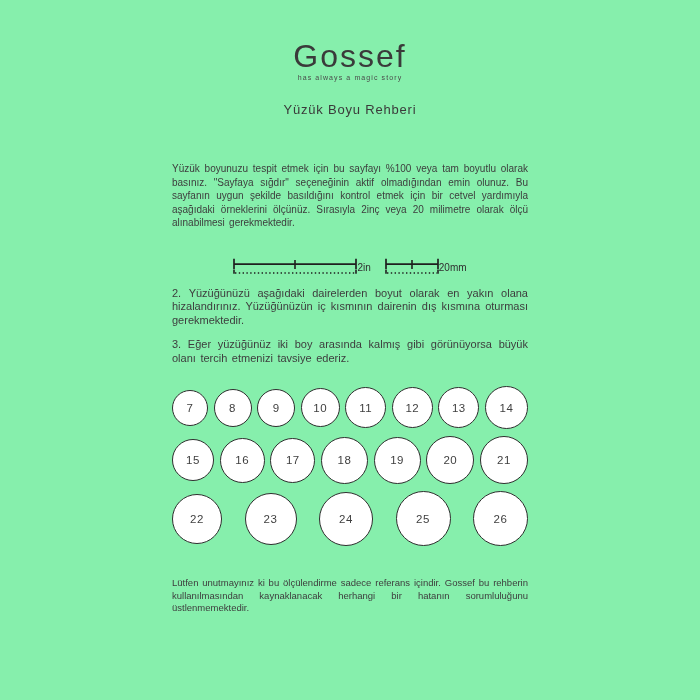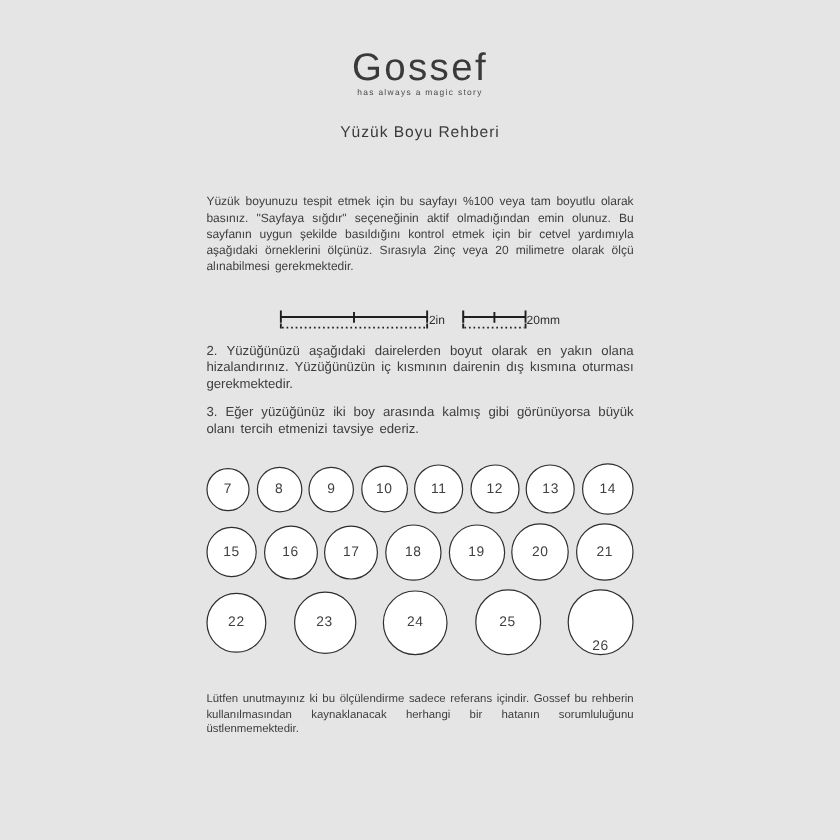--- a/index.html
+++ b/index.html
@@ -4,21 +4,21 @@
 <style>
   html, body {
     margin: 0;
     padding: 0;
     background: #ffffff;
   }
   .page {
     position: relative;
     width: 700px;
     height: 700px;
-    background: #e5e5e5;
+    background: #86efac;
     font-family: "Liberation Sans", sans-serif;
     color: #3d3d3d;
     overflow: hidden;
   }
   .content {
     width: 356px;
     margin: 0 auto;
     padding-top: 40px;
   }
   .brand {
@@ -215,21 +215,21 @@
           </div>
           <div class="ring-circle" style="width: 52px; height: 52px; align-items: center;">
             <span>23</span>
           </div>
           <div class="ring-circle" style="width: 54px; height: 54px; align-items: center;">
             <span>24</span>
           </div>
           <div class="ring-circle" style="width: 55px; height: 55px;">
             <span>25</span>
           </div>
-          <div class="ring-circle" style="width: 55px; height: 55px; align-items: flex-end;">
+          <div class="ring-circle" style="width: 55px; height: 55px;">
             <span>26</span>
           </div>
         </div>
       </div>
 
     <p class="footer">Lütfen unutmayınız ki bu ölçülendirme sadece referans içindir. Gossef bu rehberin kullanılmasından kaynaklanacak herhangi bir hatanın sorumluluğunu üstlenmemektedir.</p>
 
   </div>
 </div>
 

